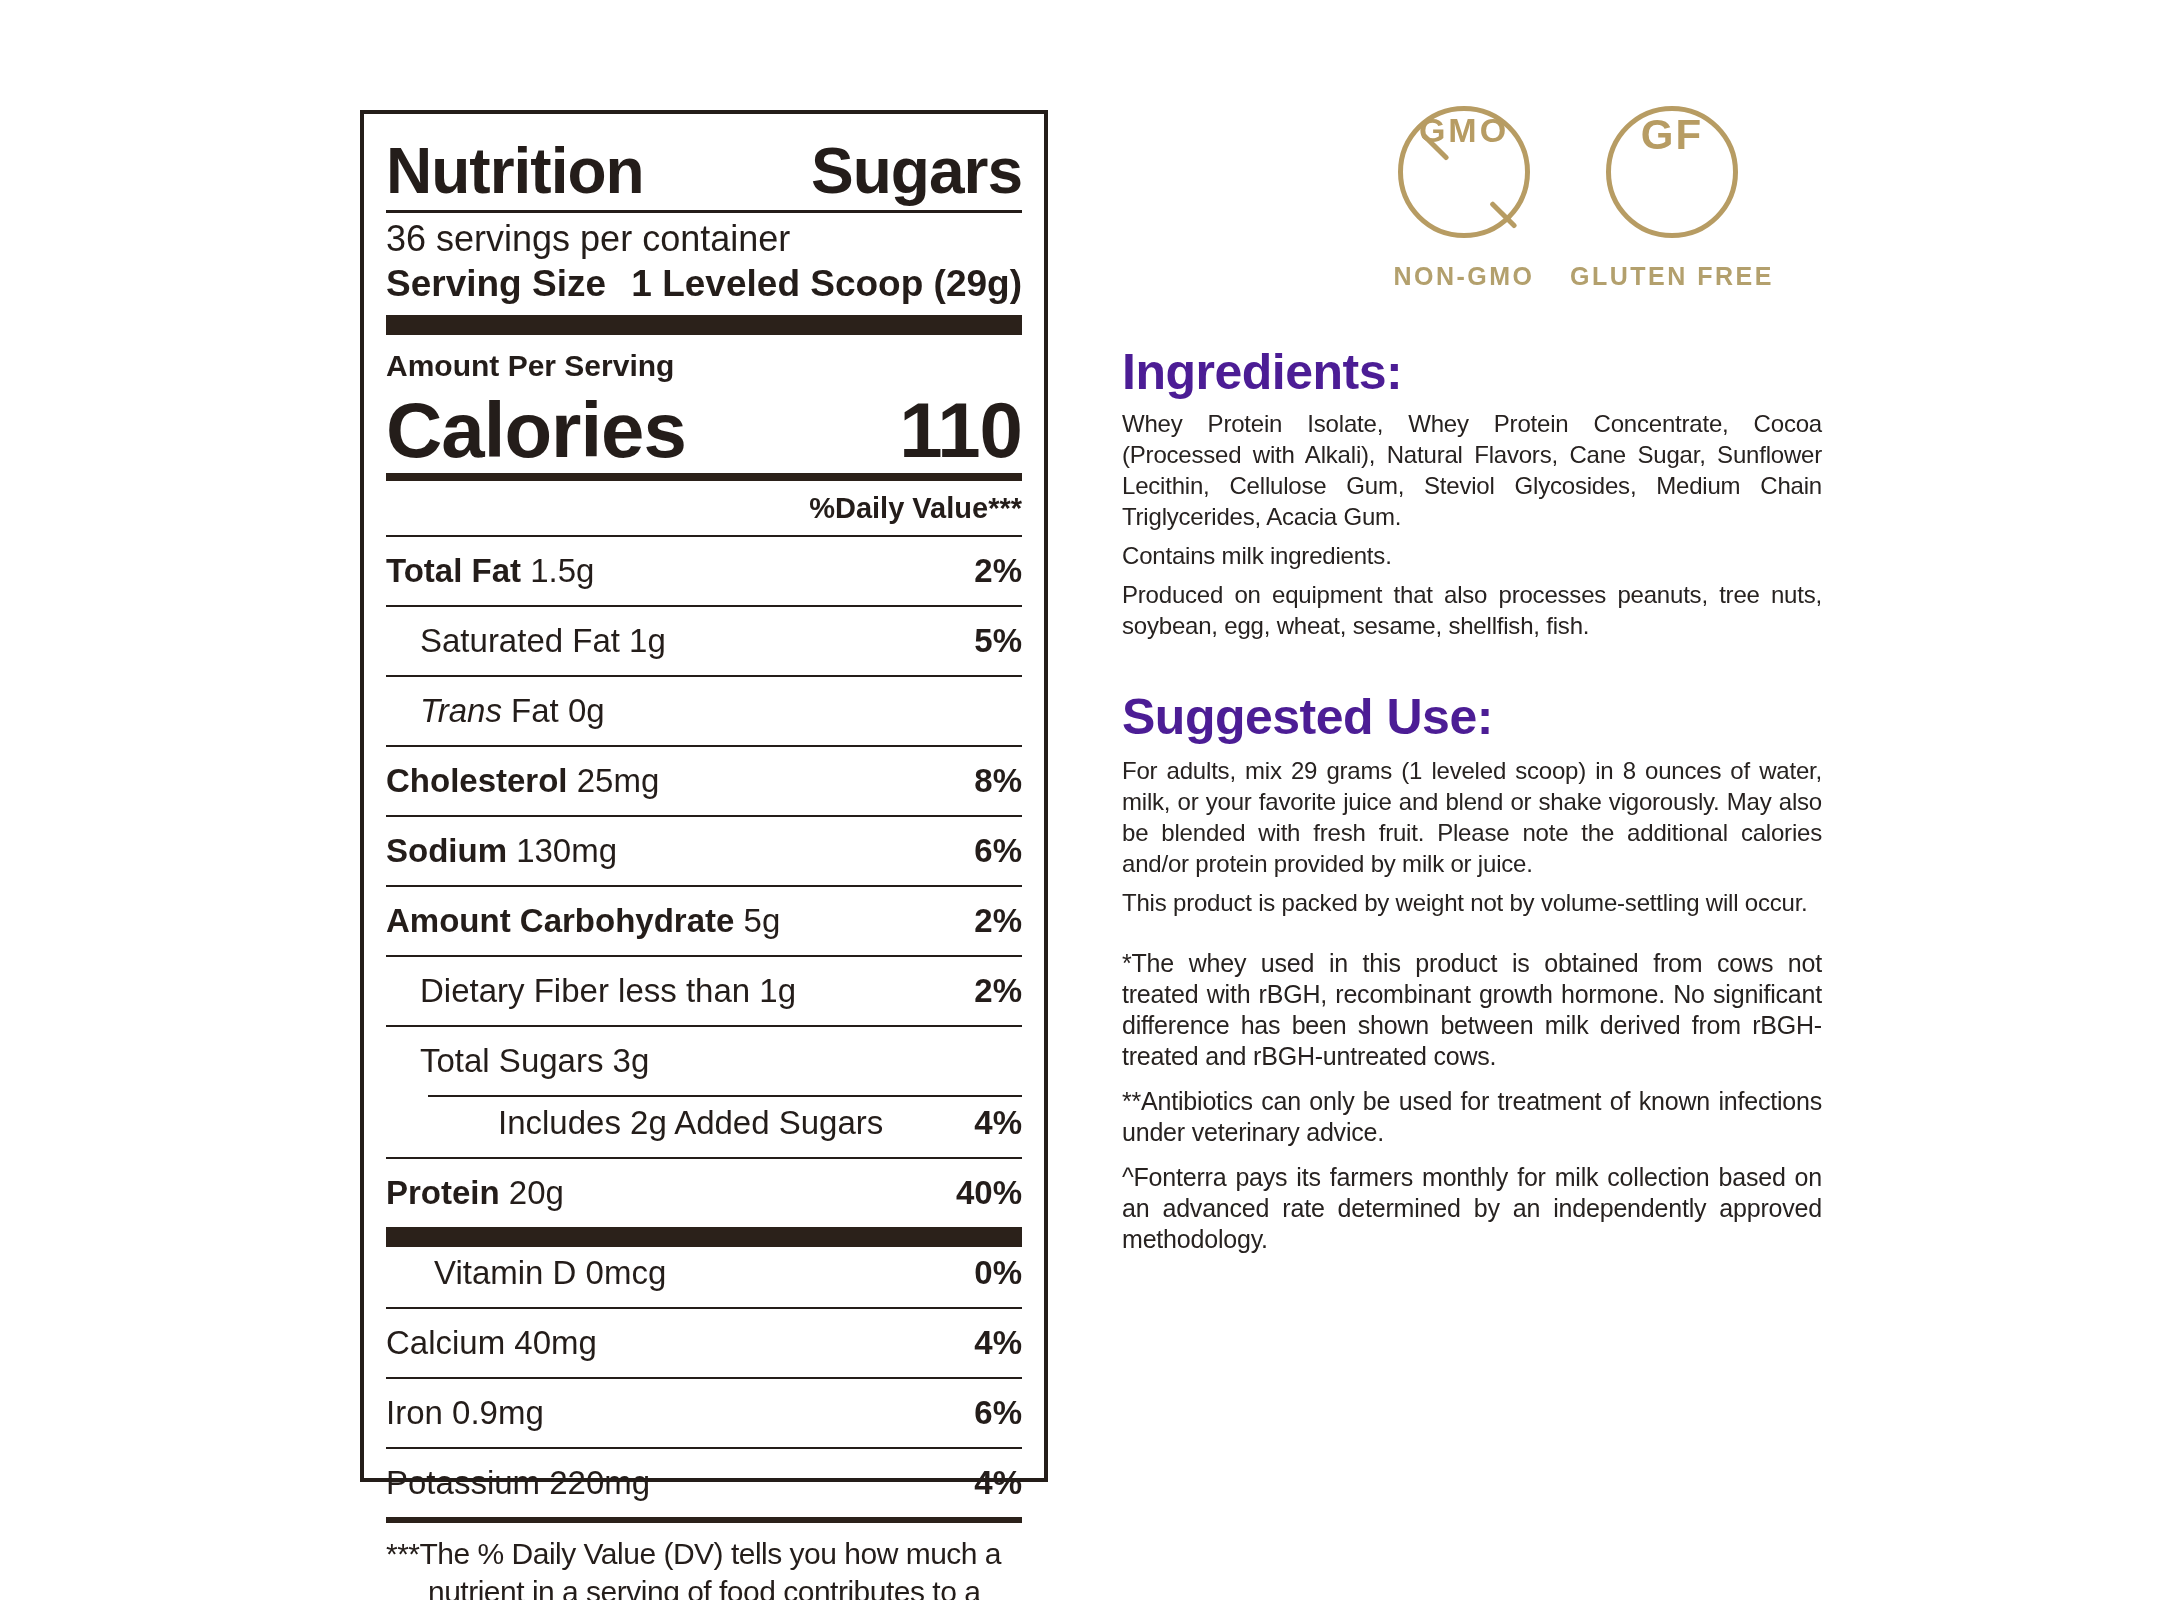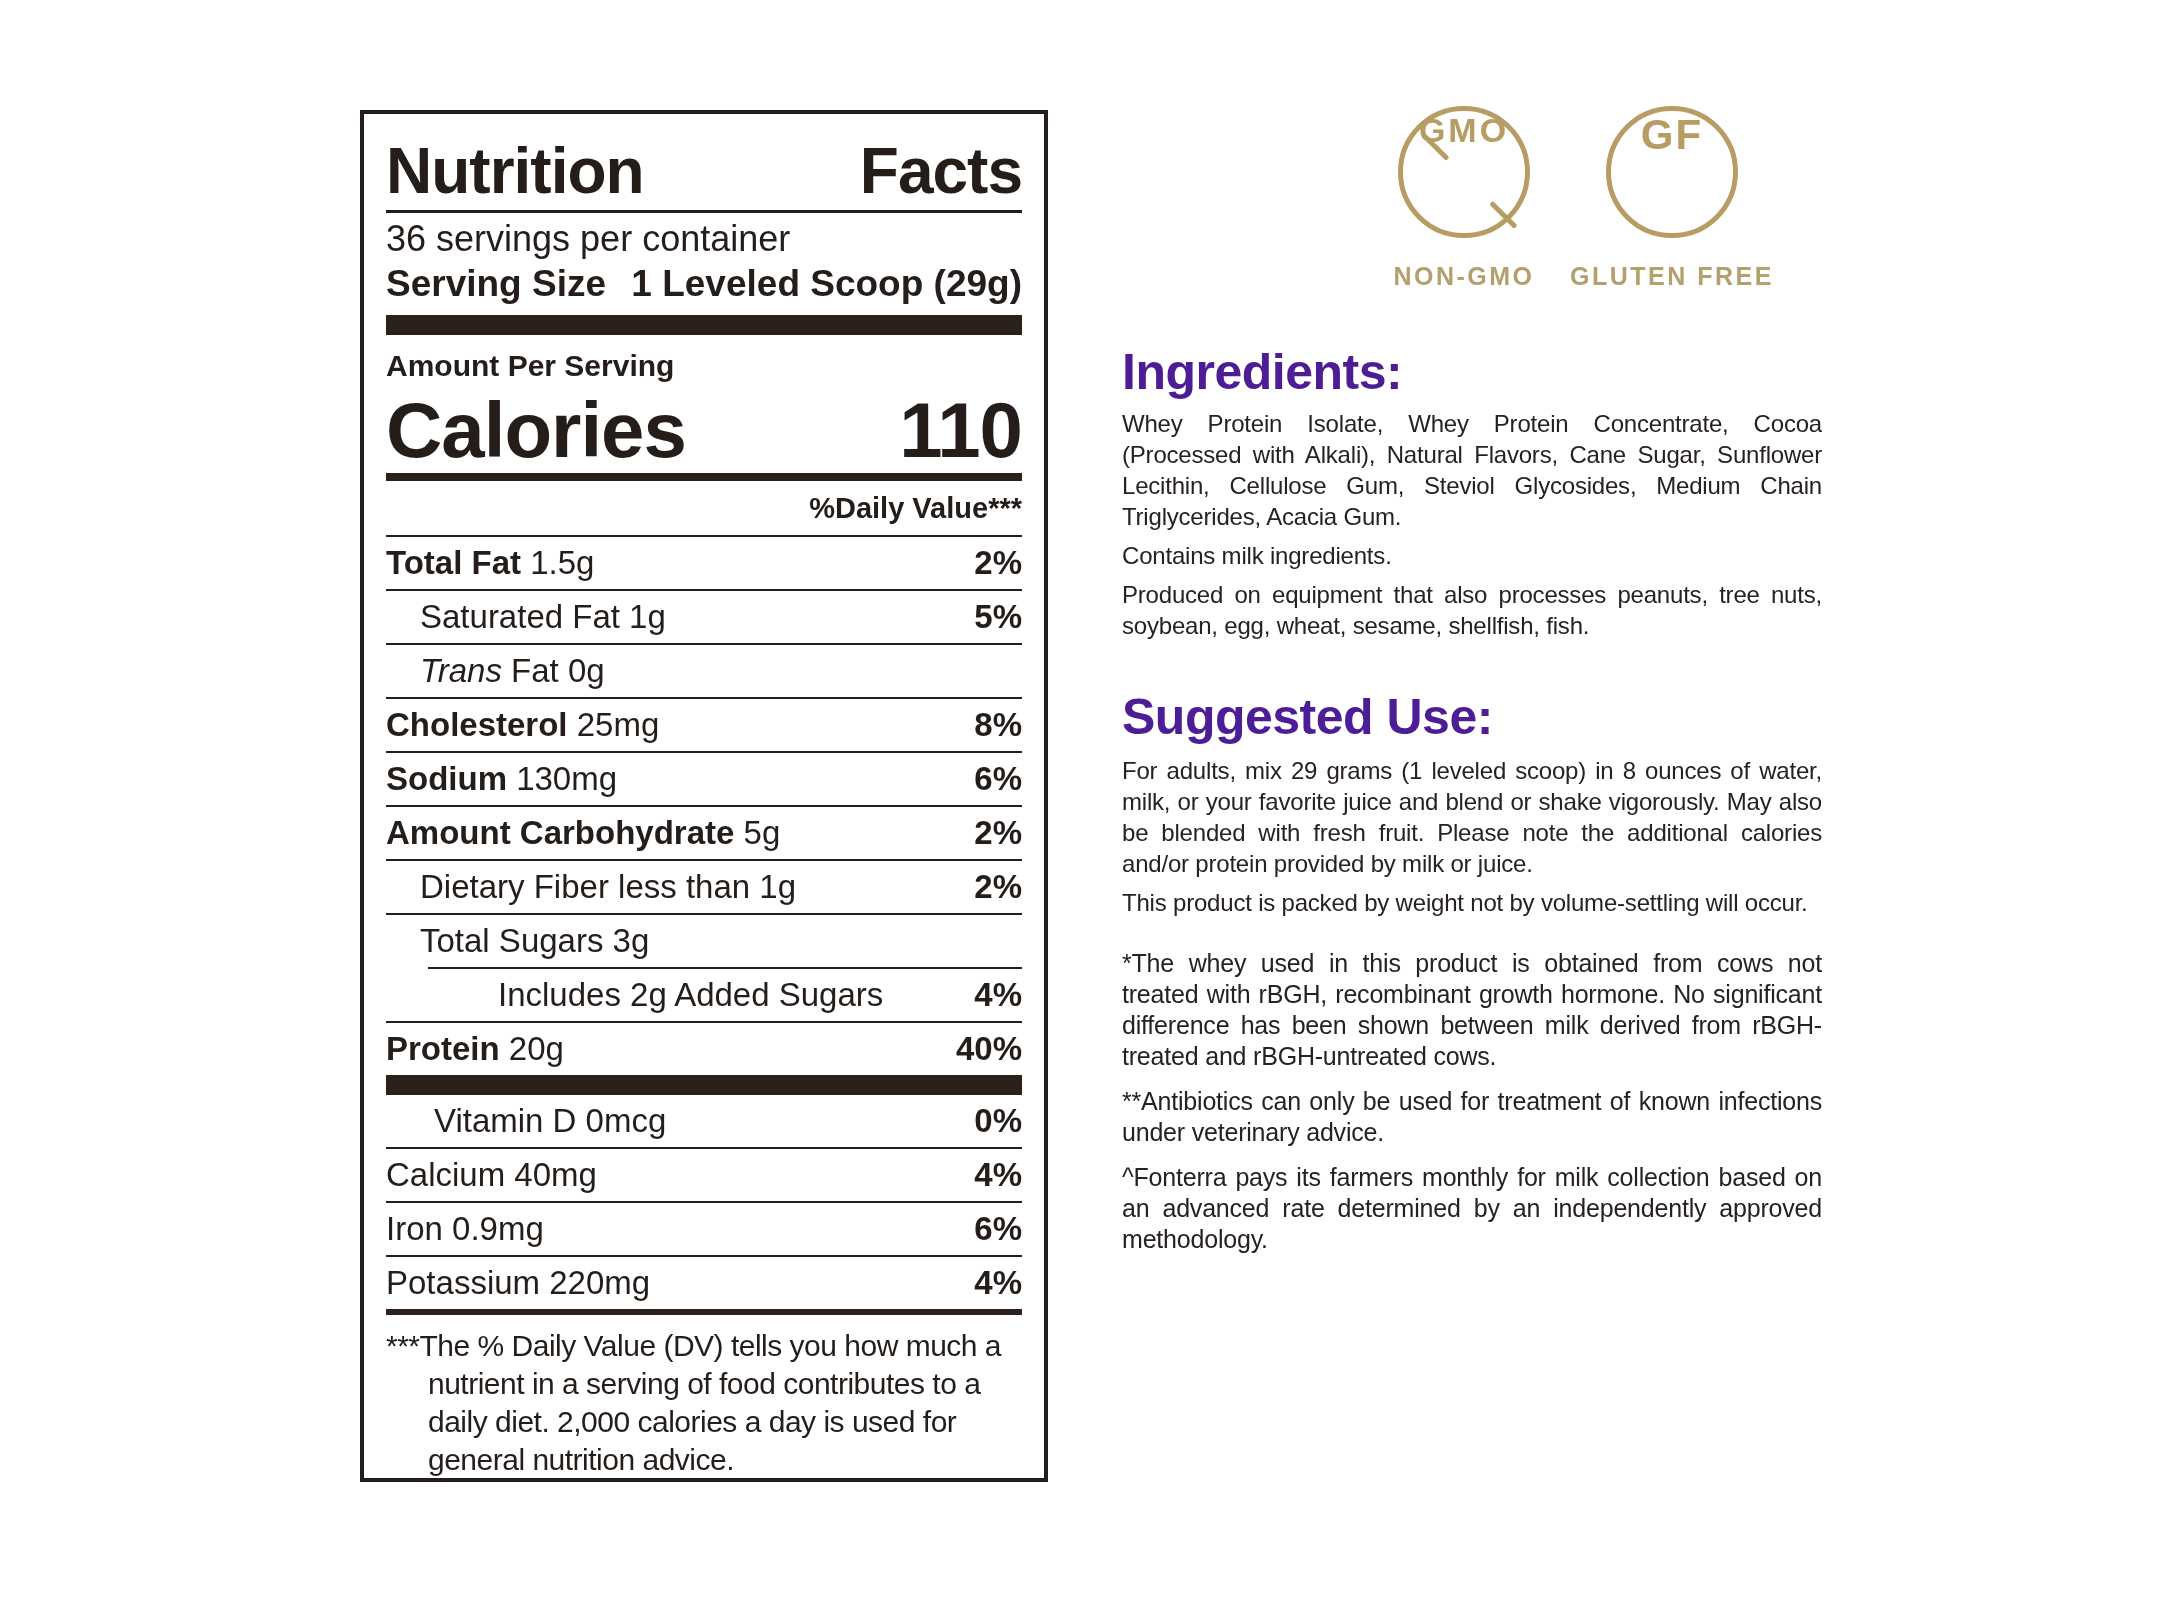--- a/index.html
+++ b/index.html
@@ -34,21 +34,21 @@
     display:flex;justify-content:space-between;align-items:baseline;
     font-weight:bold;font-size:78px;line-height:82px;margin-top:4px;letter-spacing:-1px;
   }
   .nf-dv{
     text-align:right;font-weight:bold;font-size:29px;line-height:38px;
     margin-top:8px;margin-bottom:8px;
   }
   .nrow{
     display:flex;justify-content:space-between;align-items:baseline;
     border-top:2px solid #241d19;
-    font-size:33px;line-height:36px;padding:8px 0;
+    font-size:33px;line-height:36px;padding:16px 0;
   }
   .nrow .nm{white-space:pre;}
   .nrow .nm b{font-weight:bold;}
   .nrow .nm i{font-style:italic;}
   .nrow .pct{font-weight:bold;}
   .ind1 .nm{padding-left:34px;}
   .ind2 .nm{padding-left:64px;}
   .nrow.nosep{border-top:none;padding-top:8px;margin-left:48px;}
   .psep{height:2px;background:#241d19;margin-left:42px;}
   .nf-footnote{
@@ -101,21 +101,21 @@
     text-align:justify;margin:0 0 14px 0;
   }
   .sp:last-child{margin-bottom:0;}
 </style>
 </head>
 <body>
 
 <div class="nf-panel">
   <div class="nf-title">
     <span>Nutrition</span>
-    <span>Facts</span>
+    <span>Sugars</span>
   </div>
   <div class="nf-title-rule"></div>
 
   <div class="nf-servings">36 servings per container</div>
 
   <div class="nf-serving-size">
     <span>Serving Size</span>
     <span>1 Leveled Scoop (29g)</span>
   </div>
 

